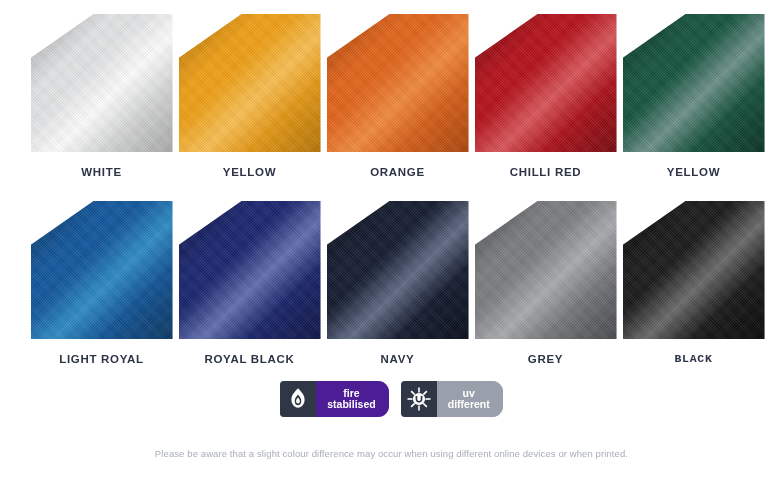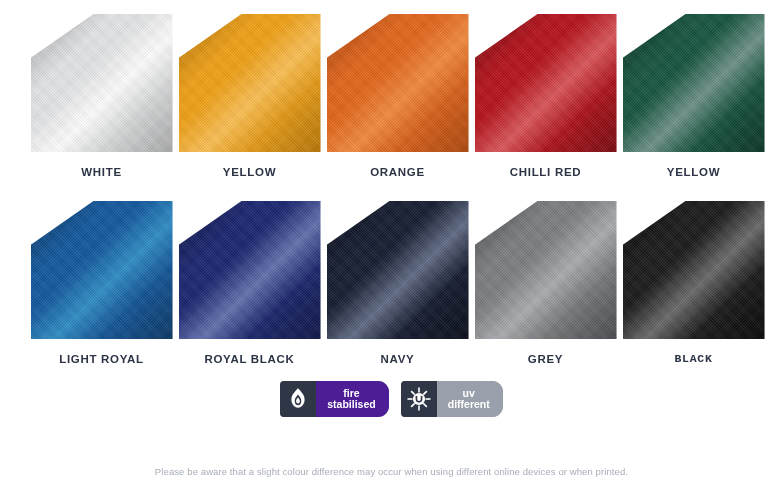--- a/index.html
+++ b/index.html
@@ -130,21 +130,21 @@
     text-align: center;
     white-space: nowrap;
   }
   .badge-text .l1 { display: block; }
   .badge-text .l2 { display: block; }
 
   
   #footer-note {
     position: absolute;
     left: 0;
-    top: 466px;
+    top: 448px;
     width: 783px;
     text-align: center;
     font-size: 9.5px;
     color: #a7adb8;
     letter-spacing: 0.1px;
   }
 </style>
 </head>
 <body style="background: rgb(255, 255, 255);">
 

